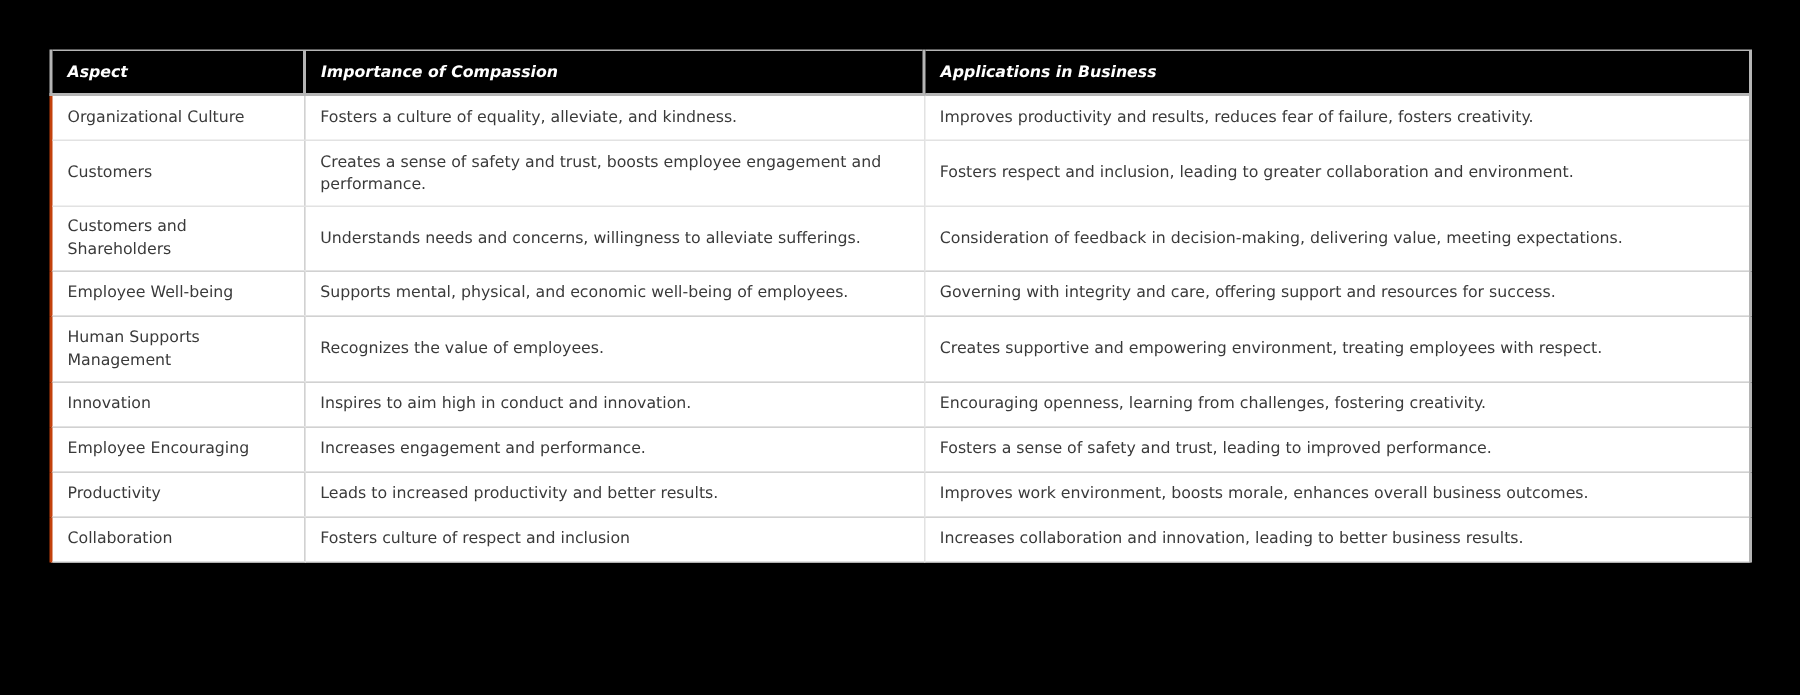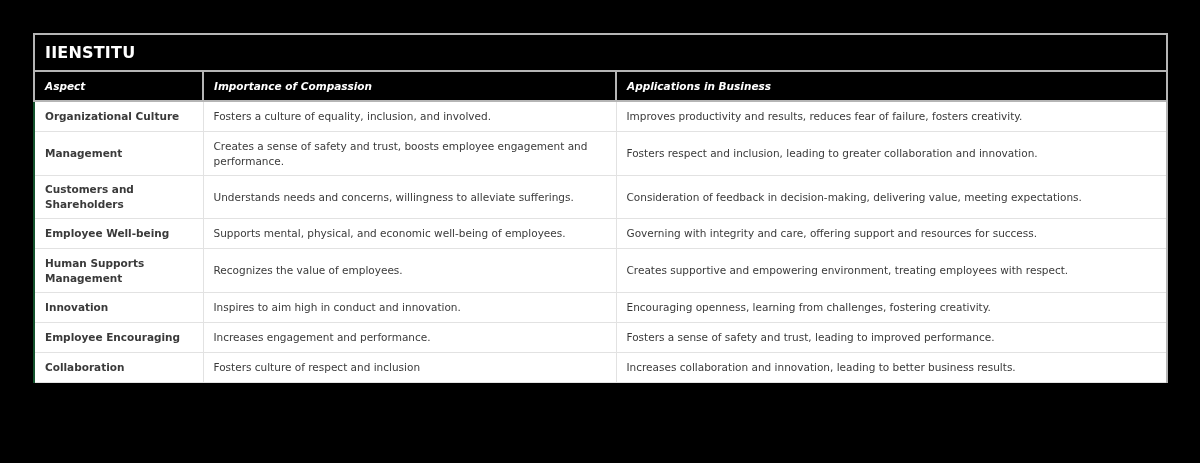--- a/index.html
+++ b/index.html
@@ -49,55 +49,52 @@
     }
     td {
       background: #ffffff;
       color: #3a3a3a;
       font-size: 10.5px;
       line-height: 15px;
       padding: 6px 10px;
       border: 1px solid #e2e2e2;
       vertical-align: middle;
     }
-    td:first-child { border-left: 2px solid #14532d; font-weight: bold; }
+    td:first-child { border-left: 2px solid #c2410c; }
     td:last-child { border-right: 2px solid #b5b5b5; }
     tr.r1 td { height: 17px; }
     tr.r2 td { height: 31px; }
   </style>
 </head>
 <body>
 
 <div class="wrap">
   <table>
     <colgroup>
       <col style="width:169px">
       <col style="width:413px">
       <col style="width:551px">
     </colgroup>
     <thead>
       <tr>
-        <th class="title-cell" colspan="3">IIENSTITU</th>
-      </tr>
-      <tr>
         <th class="col-head">Aspect</th>
         <th class="col-head">Importance of Compassion</th>
         <th class="col-head">Applications in Business</th>
       </tr>
     </thead>
     <tbody>
       <tr class="r1">
         <td>Organizational Culture</td>
-        <td>Fosters a culture of equality, inclusion, and involved.</td>
+        <td>Fosters a culture of equality, alleviate, and kindness.</td>
         <td>Improves productivity and results, reduces fear of failure, fosters creativity.</td>
       </tr>
       <tr class="r2">
-        <td>Management</td>
+        <td>Customers</td>
         <td>Creates a sense of safety and trust, boosts employee engagement and performance.</td>
-        <td>Fosters respect and inclusion, leading to greater collaboration and innovation.</td>
+        <td>Fosters respect and inclusion, leading to greater collaboration and environment.</td>
       </tr>
       <tr class="r1">
         <td>Customers and Shareholders</td>
         <td>Understands needs and concerns, willingness to alleviate sufferings.</td>
         <td>Consideration of feedback in decision-making, delivering value, meeting expectations.</td>
       </tr>
       <tr class="r1">
         <td>Employee Well-being</td>
         <td>Supports mental, physical, and economic well-being of employees.</td>
         <td>Governing with integrity and care, offering support and resources for success.</td>
@@ -111,19 +108,24 @@
         <td>Innovation</td>
         <td>Inspires to aim high in conduct and innovation.</td>
         <td>Encouraging openness, learning from challenges, fostering creativity.</td>
       </tr>
       <tr class="r1">
         <td>Employee Encouraging</td>
         <td>Increases engagement and performance.</td>
         <td>Fosters a sense of safety and trust, leading to improved performance.</td>
       </tr>
       <tr class="r1">
+        <td>Productivity</td>
+        <td>Leads to increased productivity and better results.</td>
+        <td>Improves work environment, boosts morale, enhances overall business outcomes.</td>
+      </tr>
+      <tr class="r1">
         <td>Collaboration</td>
         <td>Fosters culture of respect and inclusion</td>
         <td>Increases collaboration and innovation, leading to better business results.</td>
       </tr>
     </tbody>
   </table>
 </div>
 
 </body></html>

